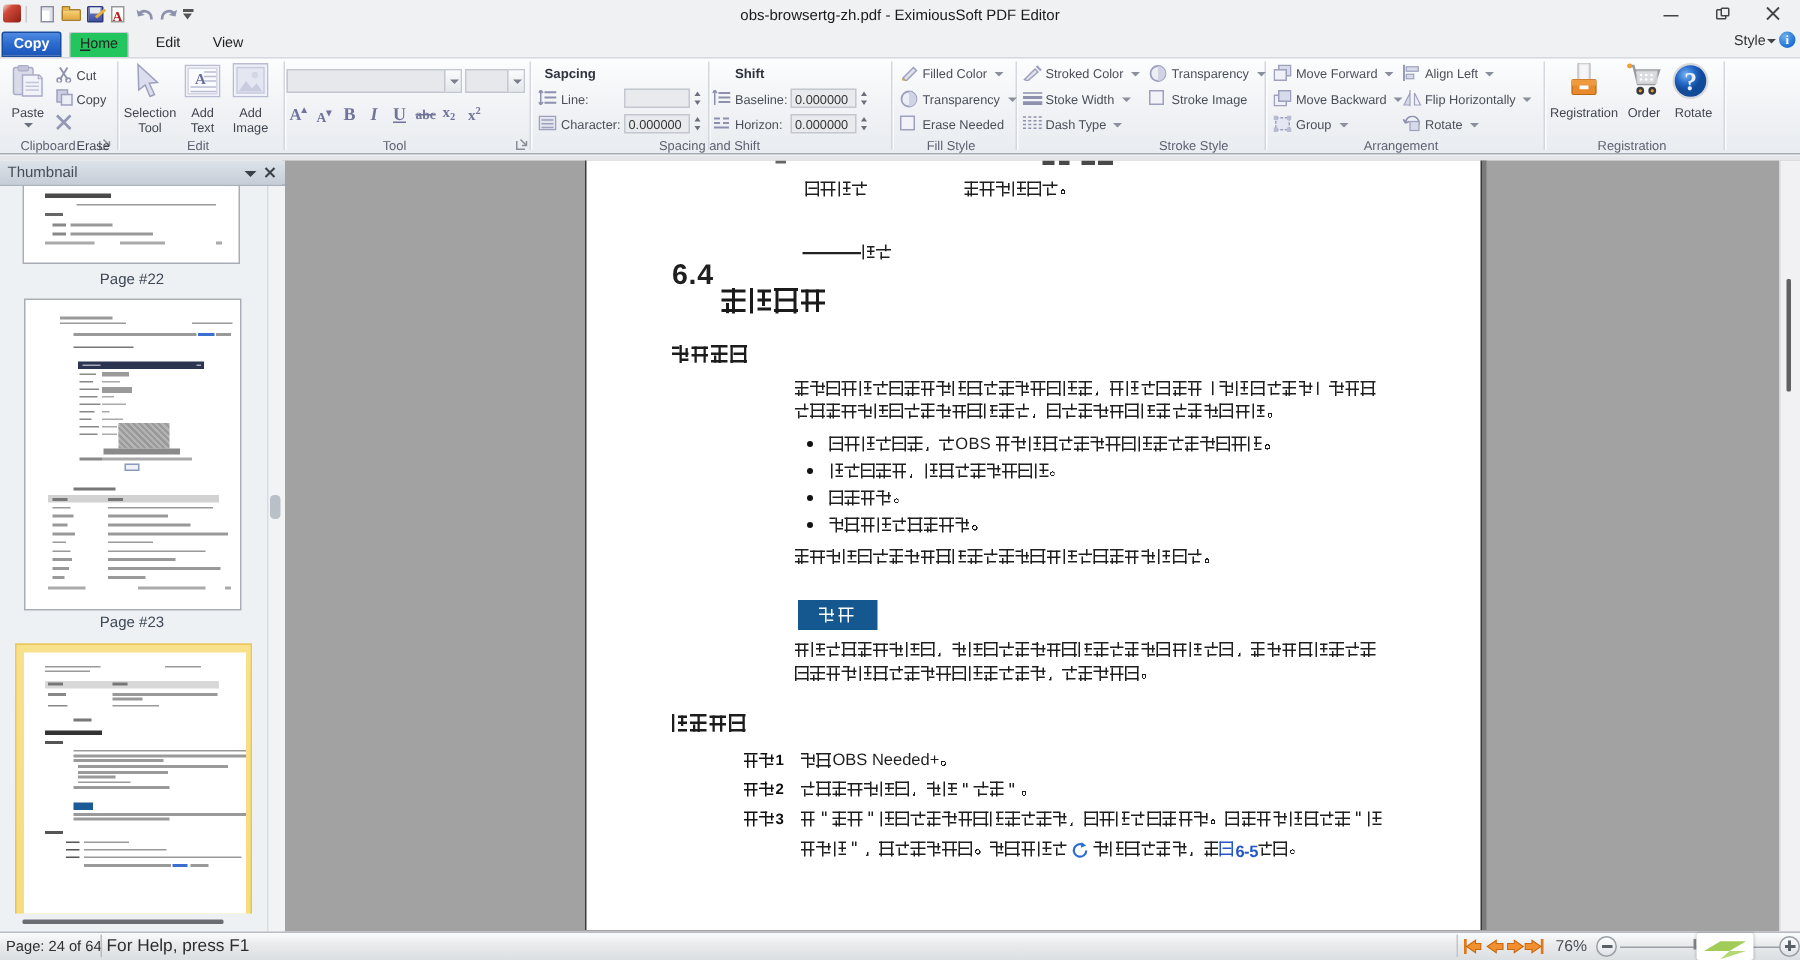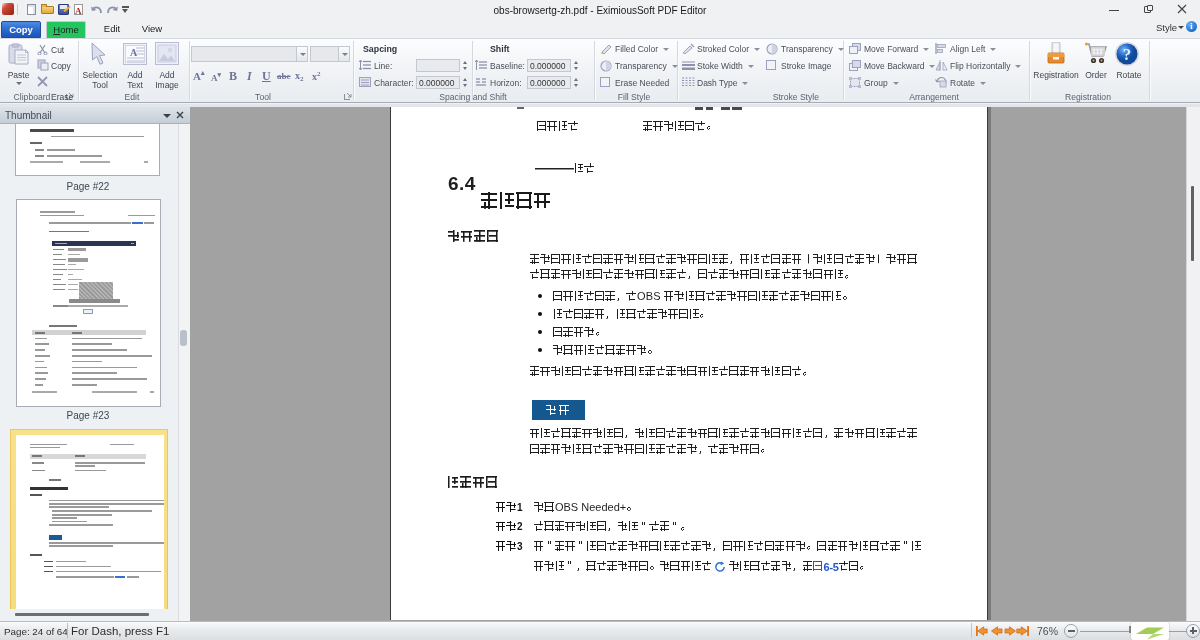--- a/index.html
+++ b/index.html
@@ -480,21 +480,21 @@
         <path d="M11 6.5 A4.5 4.5 0 1 1 8.8 2.6" fill="none" stroke="#2a6fd4" stroke-width="1.6"></path>
         <path d="M7.6 0.5 L11 2.8 L7.2 4.6 Z" fill="#2a6fd4"></path>
       </svg><i class="z z3"></i><i class="z z4"></i><i class="z z2"></i><i class="z z6"></i><i class="z z1"></i><i class="z z3"></i><i class="z zc"></i><i class="z z1"></i><span style="color:#2456c8"><i class="z z2"></i><b style="letter-spacing:-0.3px">6-5</b></span><i class="z z6"></i><i class="z z2"></i><i class="z zo"></i></div>
 </div>
 <div class="abs" style="left:988px;top:107px;width:3px;height:513px;background:#7a7a7a"></div>
 <div class="abs" style="left:1186px;top:107px;width:14px;height:514px;background:#f1f1f3;border-left:1px solid #d6d6da"></div>
 <div class="abs" style="left:1191px;top:186px;width:2.5px;height:75px;background:#606060;border-radius:1px"></div>
 <div class="abs" style="left:0;top:621px;width:1200px;height:19px;background:linear-gradient(#fafbfc,#e8eaec 45%,#dcdfe2);border-top:1px solid #b8bcc2"></div>
 <div class="abs" style="left:4px;top:625.5px;font-size:9.8px;color:#2e2e2e">Page: 24 of 64</div>
 <div class="abs" style="left:67px;top:623px;width:1px;height:15px;background:#b8bcc2"></div>
-<div class="abs" style="left:71px;top:624.5px;font-size:11.5px;color:#2e2e2e">For Dash, press F1</div>
+<div class="abs" style="left:71px;top:624.5px;font-size:11.5px;color:#2e2e2e">For Help, press F1</div>
 <div class="abs" style="left:971px;top:623px;width:1px;height:15px;background:#c2c5ca"></div>
 <svg class="abs" style="left:975px;top:626px" width="14" height="10" viewBox="0 0 12 10">
     <rect x="0" y="0" width="1.8" height="10" fill="#e07818"></rect>
     <g transform="translate(1.2,0)">
       <path d="M0.5 5 L6.5 0.8 L6.5 3 L10 3 L10 7 L6.5 7 L6.5 9.2 Z" fill="#f29030" stroke="#c86810" stroke-width="0.7"></path>
     </g>
   </svg>
 <svg class="abs" style="left:989.5px;top:626px" width="14" height="10" viewBox="0 0 12 10">
     <path d="M0.5 5 L6.5 0.8 L6.5 3 L11 3 L11 7 L6.5 7 L6.5 9.2 Z" fill="#f29030" stroke="#c86810" stroke-width="0.7"></path>
   </svg>

